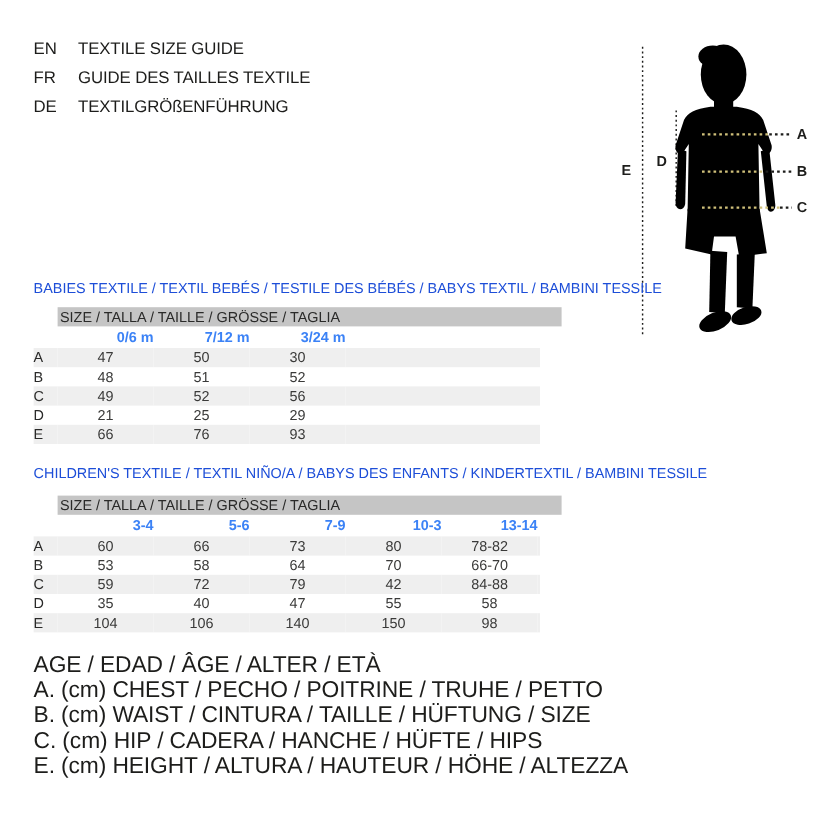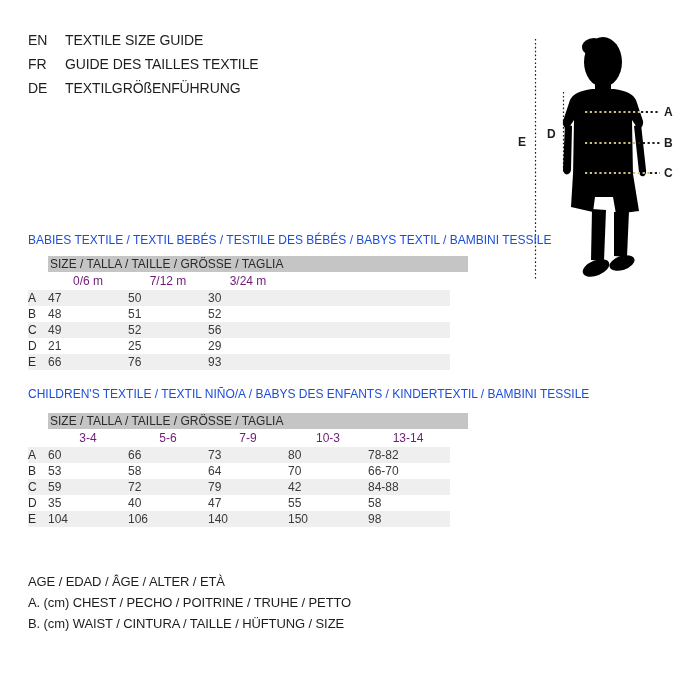--- a/index.html
+++ b/index.html
@@ -15,32 +15,32 @@
   .figure{position:absolute;left:500px;top:25px;width:200px;height:265px;}
   .flabel{font-family:"Liberation Sans","DejaVu Sans",sans-serif;font-size:12px;font-weight:bold;fill:#1d1d1b;}
   .dot-v{stroke-width:1.2;stroke-dasharray:1.6 2.3;fill:none;}
   .dot-h{stroke-width:1.8;stroke-dasharray:2.2 2.6;fill:none;}
   
   .section-title{position:absolute;left:28px;font-size:12px;line-height:14px;white-space:nowrap;color:#1d4ed8;}
   .size-bar{position:absolute;left:28px;width:418px;height:16px;background:#c5c5c5;
     font-size:12px;line-height:16.5px;padding-left:2px;color:#2a2a29;white-space:nowrap;margin-left:20px;}
   table.sizes{position:absolute;left:28px;border-collapse:collapse;table-layout:fixed;width:422px;
     font-size:12px;color:#3a3a39;}
-  table.sizes th{font-weight:normal;height:18px;text-align:center;padding:0;color:#701a75;}
-  table.sizes td{height:16px;padding:0;}
+  table.sizes th{font-weight:bold;height:18px;text-align:right;padding:0;color:#3b82f6;}
+  table.sizes td{height:16px;text-align:center;padding:0;}
   table.sizes td.rowlabel{text-align:left;color:#2a2a29;}
   table.sizes tbody tr:nth-child(odd){background:#efefef;}
   .babies-title{top:233px;}
   .babies-bar{top:256px;}
   .babies-table{top:272px;}
   .children-title{top:387px;}
   .children-bar{top:413px;}
   .children-table{top:429px;}
   
-  .legend{position:absolute;left:28px;top:571px;font-size:13px;line-height:21px;letter-spacing:-0.1px;}
+  .legend{position:absolute;left:28px;top:544px;font-size:19px;line-height:21px;letter-spacing:-0.1px;}
 </style>
 </head>
 <body>
 
 <div class="page">
 
   <div class="languages">
       <div class="lang-row">
         <span class="lang-code">EN</span>
         <span>TEXTILE SIZE GUIDE</span>
@@ -220,16 +220,18 @@
           <td></td>
         </tr>
       </tbody>
     </table>
 
   <div class="legend">
     <div>AGE / EDAD / ÂGE / ALTER / ETÀ</div>
     <div>
         <div>A. (cm) CHEST / PECHO / POITRINE / TRUHE / PETTO</div>
         <div>B. (cm) WAIST / CINTURA / TAILLE / HÜFTUNG / SIZE</div>
+        <div>C. (cm) HIP / CADERA / HANCHE / HÜFTE / HIPS</div>
+        <div>E. (cm) HEIGHT / ALTURA / HAUTEUR / HÖHE / ALTEZZA</div>
       </div>
   </div>
 
 </div>
 
 </body></html>

